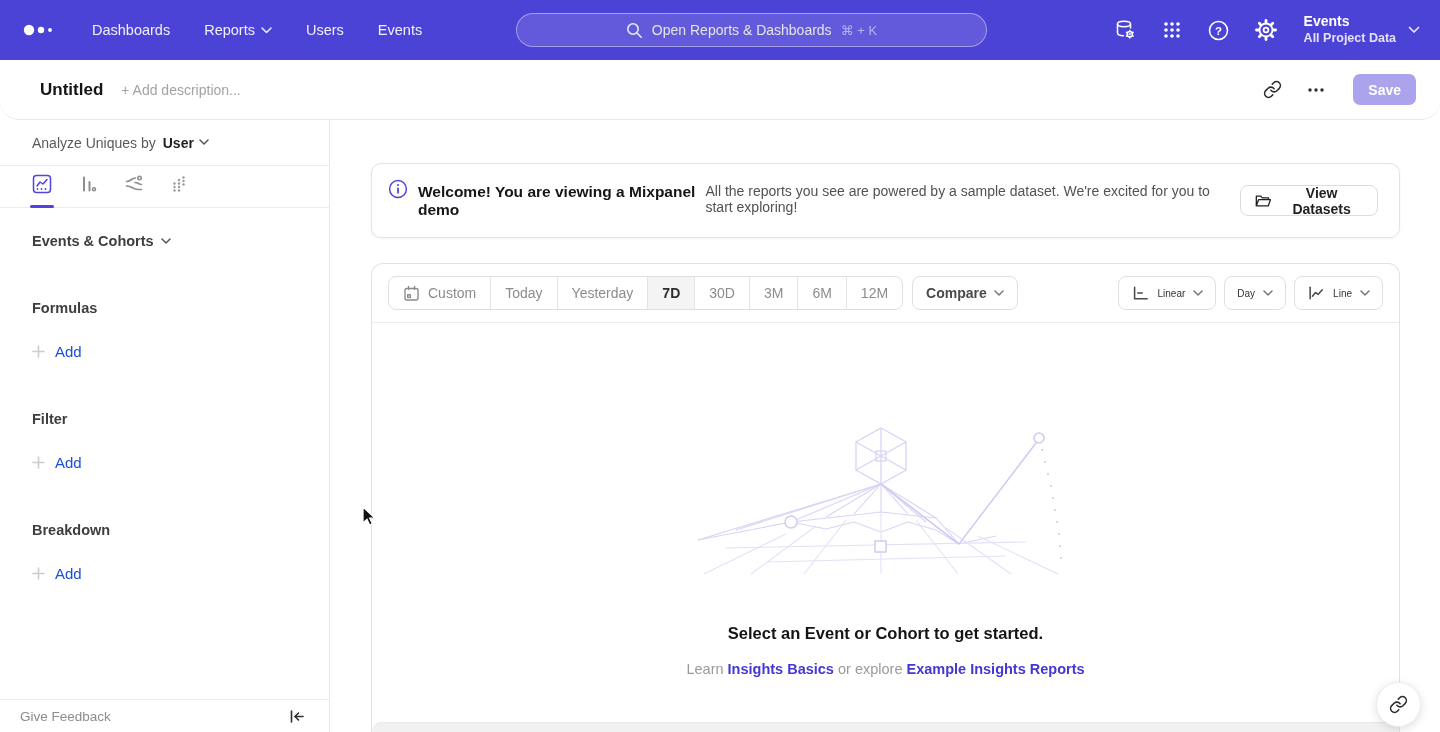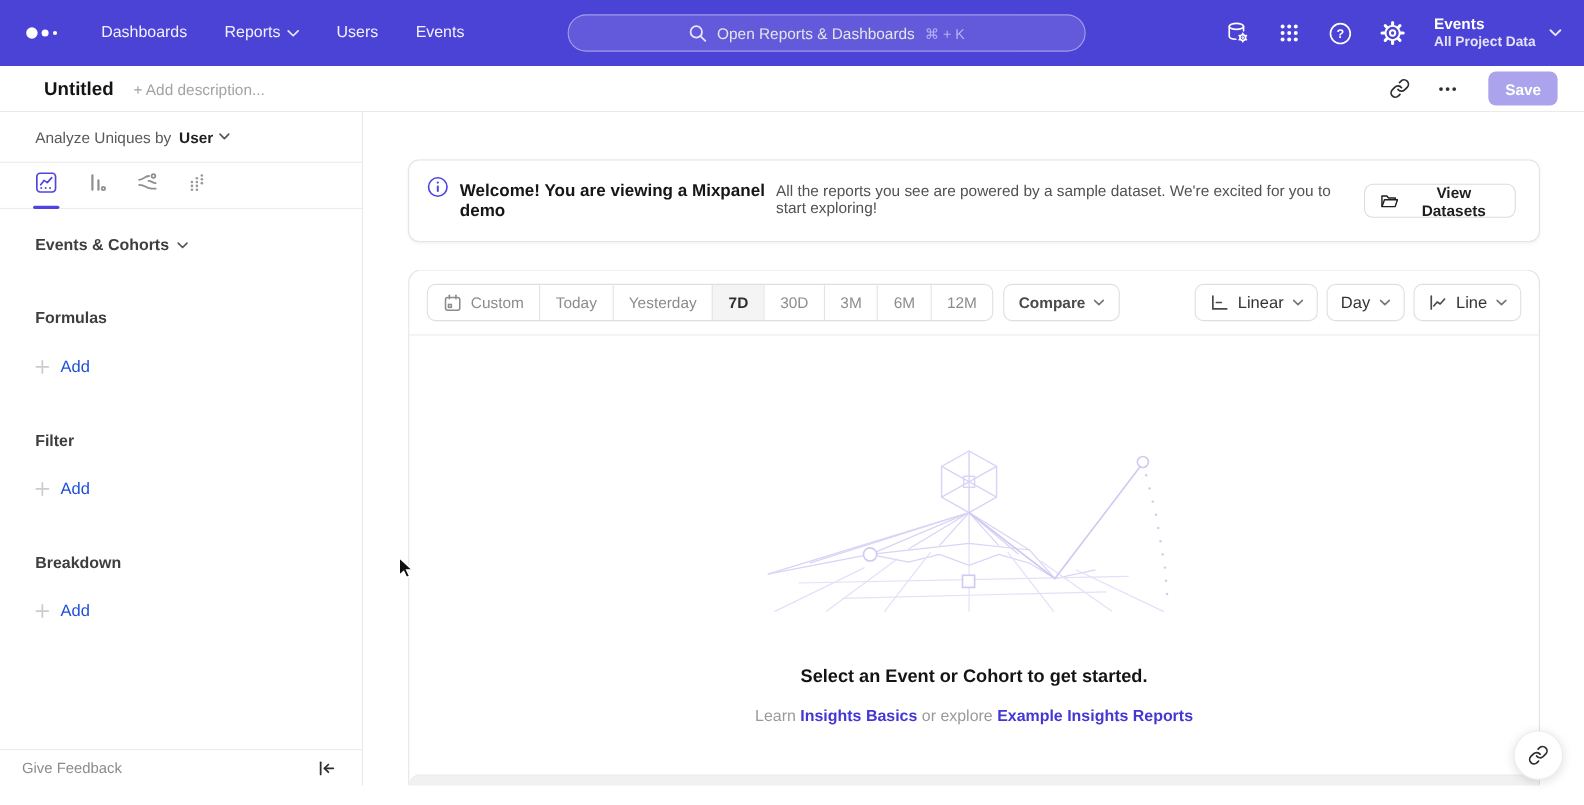--- a/index.html
+++ b/index.html
@@ -17,21 +17,21 @@
   .nav-search .ph { color:#e5e5e5; font-size:14px; }
   .nav-search .sc { color:#B7B1F2; font-size:13px; }
   .nav-right { margin-left:auto; display:flex; align-items:center; gap:9px; }
   .nav-icon-btn { width:38px; height:38px; display:flex; align-items:center; justify-content:center; border-radius:8px; cursor:pointer; }
   .project { display:flex; align-items:center; gap:12px; margin-left:10px; cursor:pointer; }
   .project-text { display:flex; flex-direction:column; line-height:1.25; }
   .project-name { color:#fff; font-size:14px; font-weight:700; }
   .project-scope { color:#E4E1FB; font-size:12.5px; font-weight:600; }
 
   
-  .titlebar { height:42px; background:#fff; border-bottom:1px solid #E8E8E8; display:flex; align-items:center; padding:0 24px 0 40px; }
+  .titlebar { height:60px; background:#fff; border-bottom:1px solid #E8E8E8; display:flex; align-items:center; padding:0 24px 0 40px;border-radius:19px; }
   .report-title { font-size:17px; font-weight:700; color:#141414; cursor:text; }
   .report-desc { margin-left:18px; font-size:14px; color:#A3A3A3; cursor:text; }
   .titlebar-right { margin-left:auto; display:flex; align-items:center; gap:10px; }
   .tb-icon-btn { width:34px; height:34px; display:flex; align-items:center; justify-content:center; border-radius:7px; cursor:pointer; color:#333; }
   .save-btn { margin-left:10px; background:#ABA3EC; color:#fff; font-size:14px; font-weight:600; border:none; border-radius:7px; padding:0 15px; height:31px; cursor:default; }
 
   
   .body-row { display:flex; height:612px; }
 
   
@@ -60,21 +60,21 @@
   .view-datasets-btn { margin-left:auto; display:flex; align-items:center; gap:9px; border:1px solid #DCDCDC; background:#fff; border-radius:8px; height:31px; padding:0 14px; font-size:14px; font-weight:600; color:#1F1F1F; cursor:pointer; font-family:inherit; }
 
   .chart-card { position:absolute; left:41px; right:40px; top:143px; bottom:0; border:1px solid #E2E2E2; border-bottom:none; border-radius:12px 12px 0 0; background:#fff; }
   .controls-row { height:59px; display:flex; align-items:center; padding:0 16px; border-bottom:1px solid #ECECEC; }
   .range-group { display:flex; align-items:stretch; height:34px; border:1px solid #DFDFDF; border-radius:8px; overflow:hidden; background:#fff; }
   .range-seg { display:flex; align-items:center; gap:8px; padding:0 14px; font-size:14px; color:#8C8C8C; border-left:1px solid #E4E4E4; cursor:pointer; white-space:nowrap; }
   .range-seg:first-child { border-left:none; }
   .range-seg.selected { background:#F4F4F4; color:#2E2E2E; font-weight:600; }
   .compare-btn { margin-left:9px; height:34px; display:flex; align-items:center; gap:7px; border:1px solid #DFDFDF; border-radius:8px; padding:0 13px; font-size:14px; font-weight:600; color:#4A4A4A; background:#fff; cursor:pointer; font-family:inherit; }
   .controls-right { margin-left:auto; display:flex; align-items:center; gap:8px; }
-  .ctl-btn { height:34px; display:flex; align-items:center; gap:8px; border:1px solid #DFDFDF; border-radius:8px; padding:0 12px; font-size:15px; font-weight:500; color:#333; background:#fff; cursor:pointer; font-family:inherit; }
+  .ctl-btn { height:34px; display:flex; align-items:center; gap:8px; border:1px solid #DFDFDF; border-radius:8px; padding:0 12px; font-size:10px; font-weight:500; color:#333; background:#fff; cursor:pointer; font-family:inherit; }
 
   .empty-wrap { position:absolute; left:0; right:0; top:60px; bottom:10px; display:flex; flex-direction:column; align-items:center; }
   .empty-illustration { margin-top:100px; }
   .empty-heading { margin-top:48px; font-size:16.5px; font-weight:700; color:#141414; }
   .empty-sub { margin-top:18px; font-size:14.5px; color:#9A9A9A; }
   .empty-sub a { color:#4437D4; font-weight:600; text-decoration:none; cursor:pointer; }
   .card-bottom-bar { position:absolute; left:0; right:0; bottom:0; height:10px; background:#F1F1F1; border-radius:14px 14px 0 0; box-shadow:inset 0 1px 0 #E9E9E9; }
 
   .fab { position:absolute; right:19px; bottom:5px; width:45px; height:45px; border-radius:50%; background:#fff; border:1px solid #EDEDED; box-shadow:0 2px 10px rgba(0,0,0,.13); display:flex; align-items:center; justify-content:center; cursor:pointer; }
 

